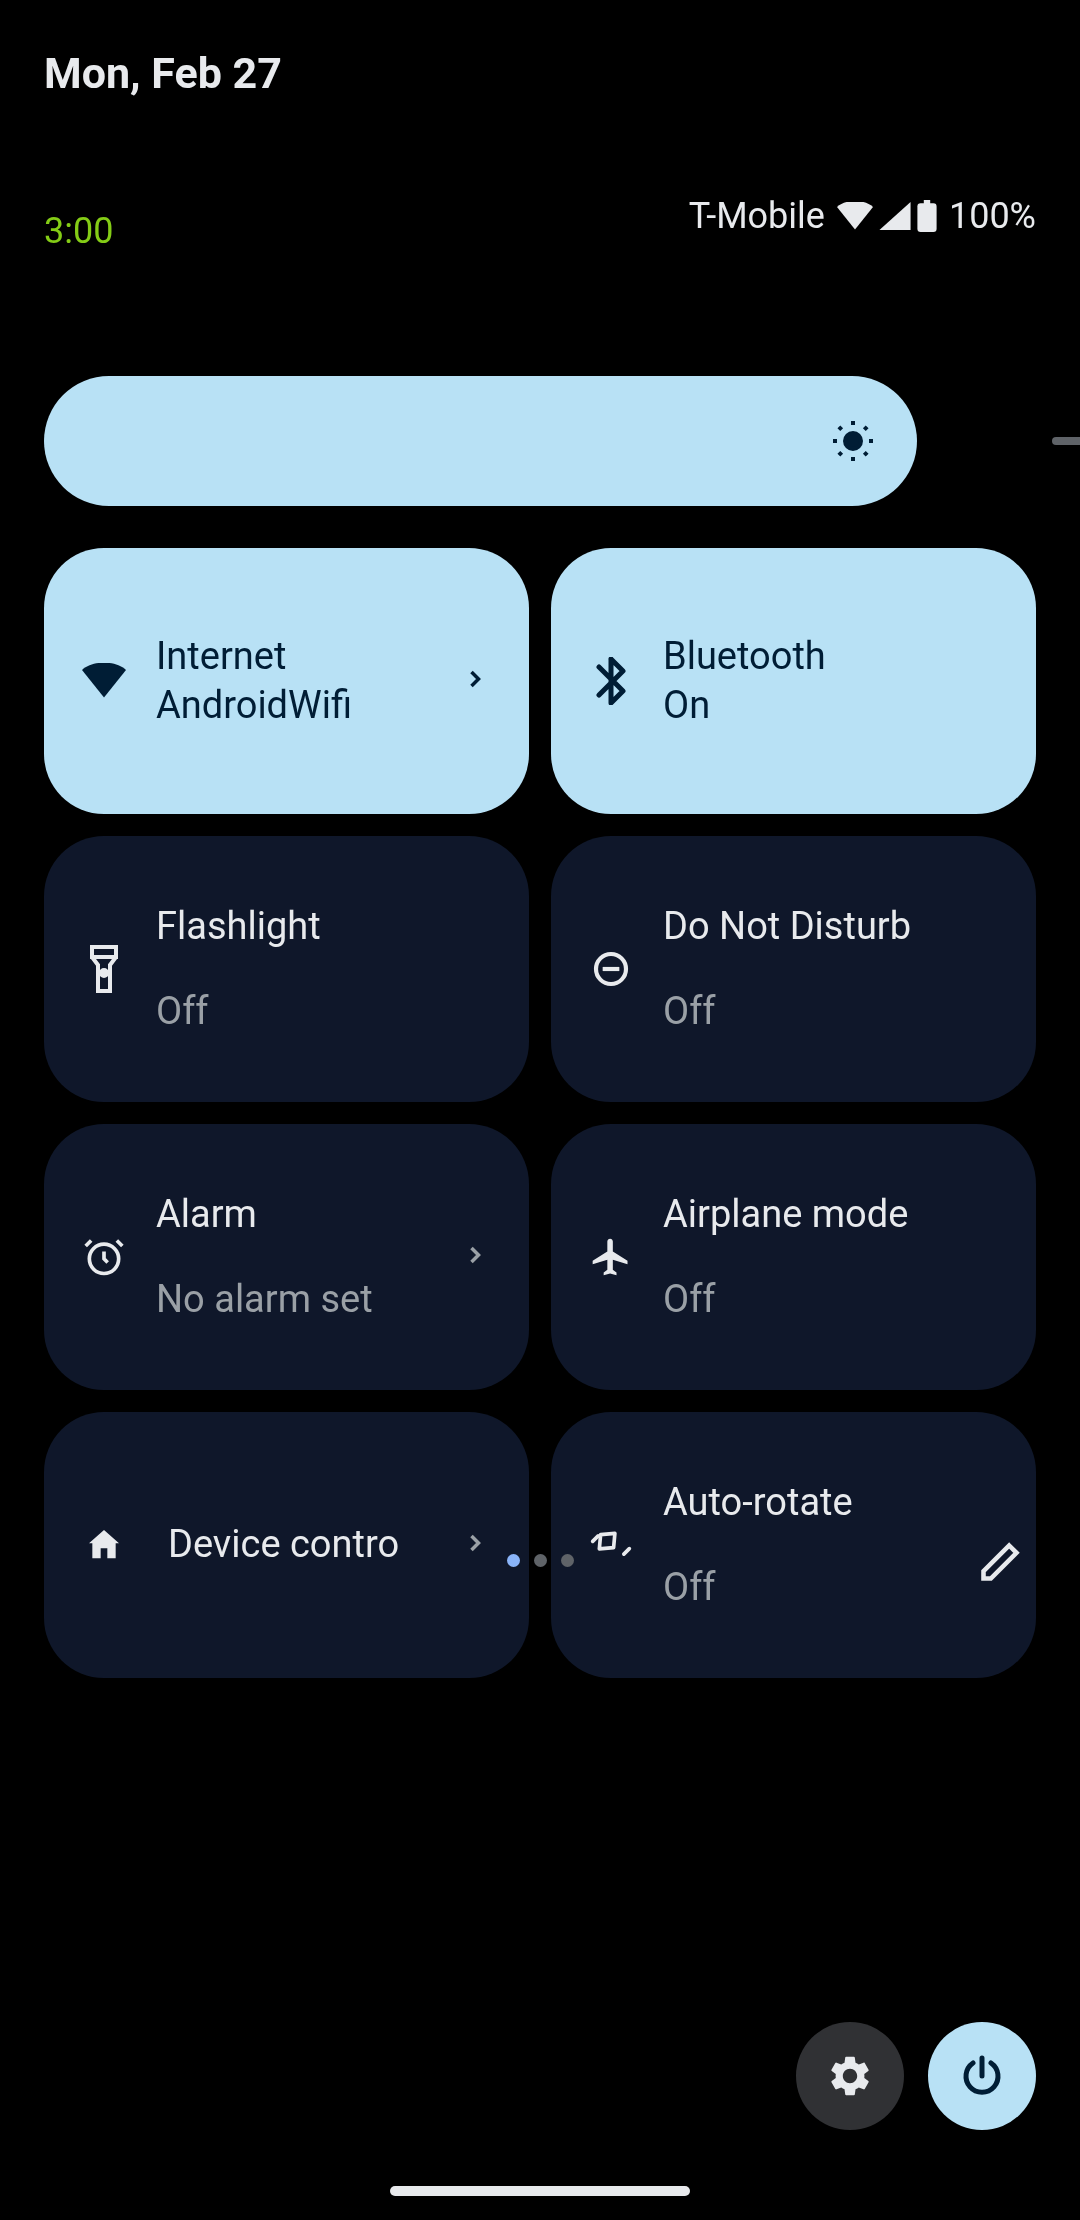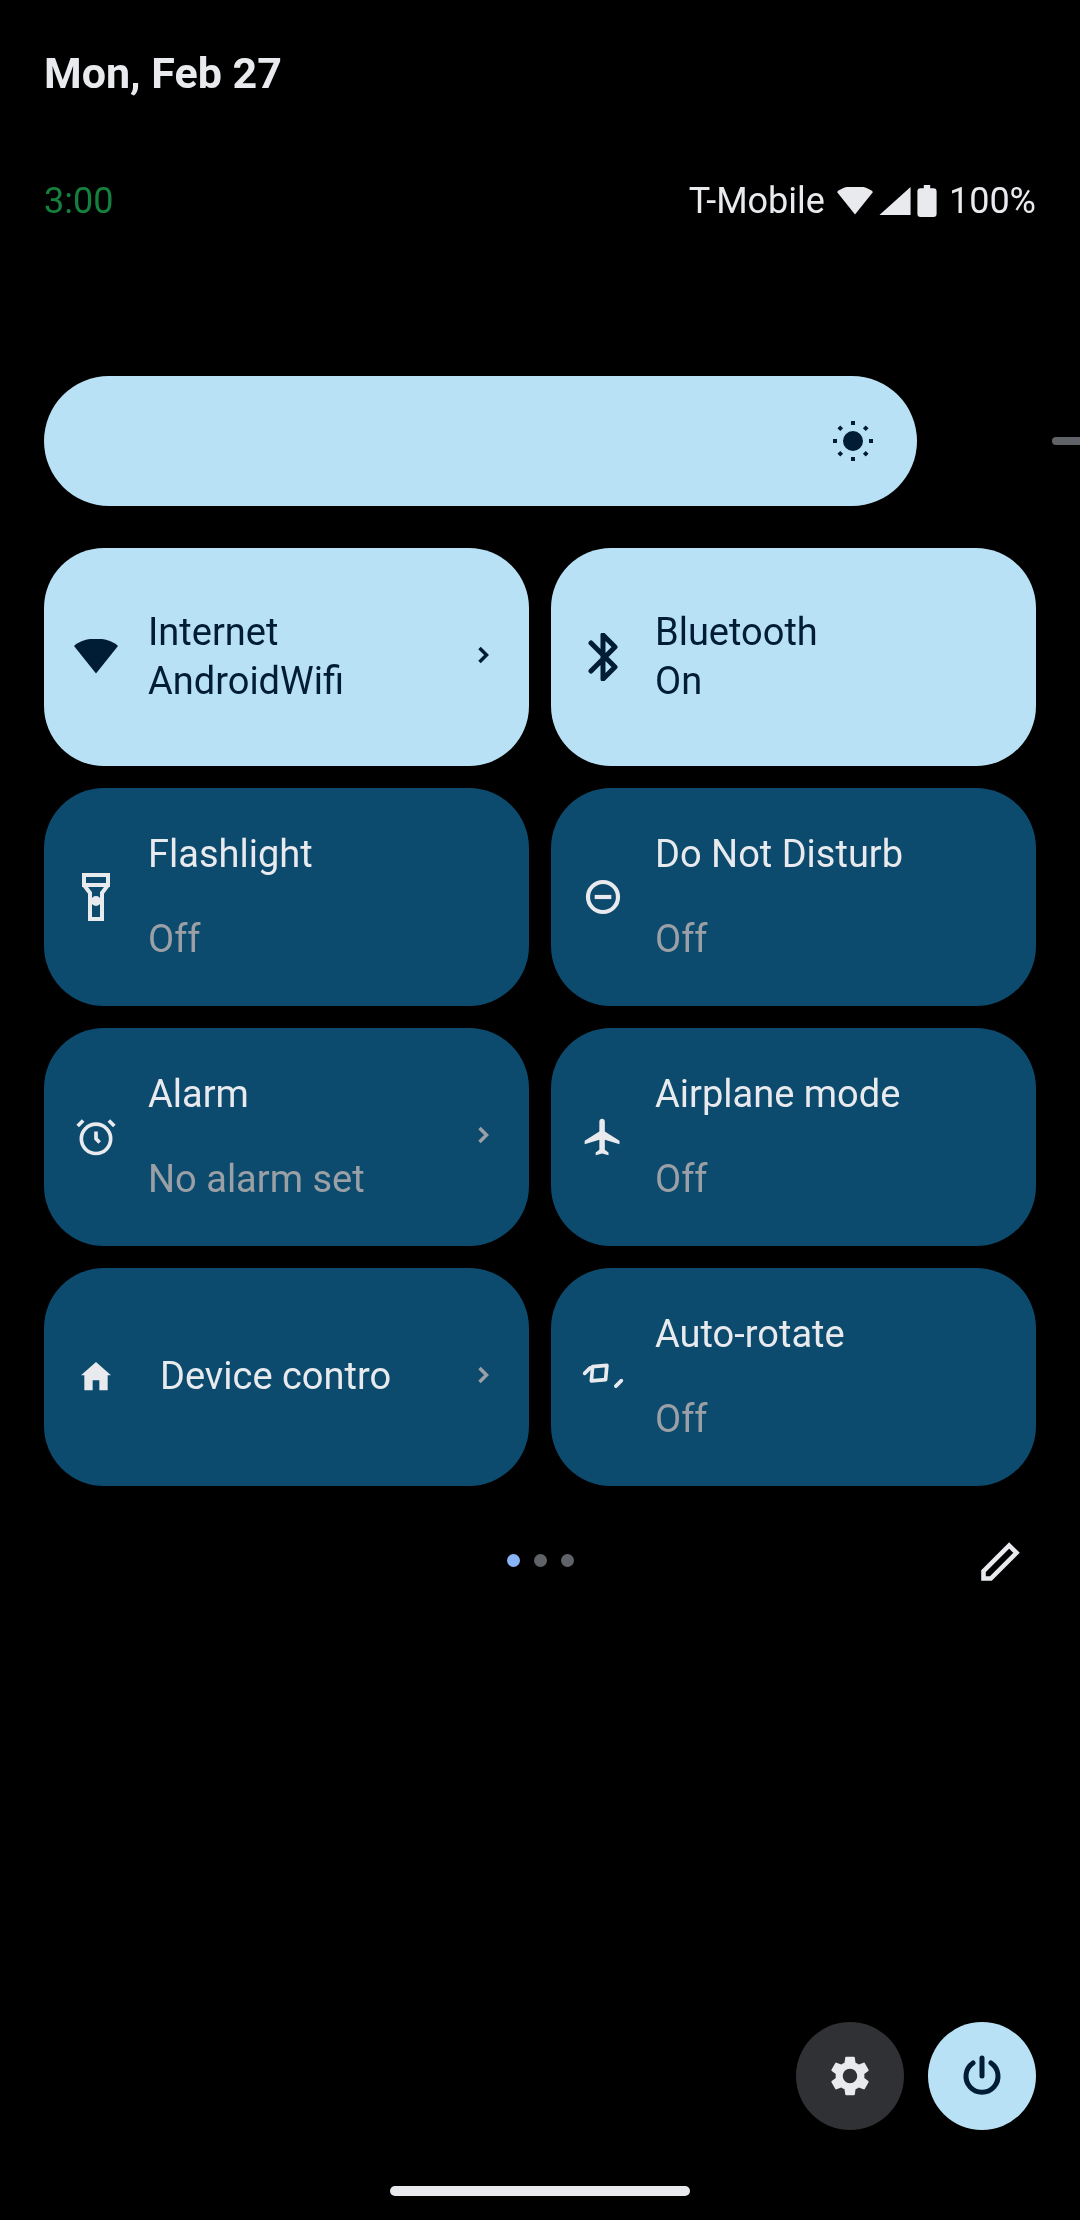--- a/index.html
+++ b/index.html
@@ -29,21 +29,22 @@
       top: 180px;
       left: 0;
       right: 0;
       display: flex;
       justify-content: space-between;
       align-items: center;
       padding: 0 44px;
     }
     .status-time {
       font-size: 36px;
-      color: #15803d;
+      color: #84cc16;
+      margin-top: 30px;
     }
     .status-right {
       display: flex;
       align-items: center;
       gap: 12px;
       font-size: 36px;
       color: #e8eaed;
     }
     .status-icons {
       display: flex;
@@ -80,33 +81,33 @@
     .tiles-grid {
       position: absolute;
       top: 548px;
       left: 44px;
       right: 44px;
       display: grid;
       grid-template-columns: 1fr 1fr;
       gap: 22px;
     }
     .tile {
-      height: 218px;
+      height: 266px;
       border-radius: 60px;
       display: flex;
       align-items: center;
-      padding: 0 28px;
+      padding: 0 36px;
       gap: 28px;
       position: relative;
     }
     .tile.active {
       background: #b8e1f5;
     }
     .tile.inactive {
-      background: #0c4a6e;
+      background: #0f172a;
     }
     .tile-icon {
       width: 48px;
       height: 48px;
       flex-shrink: 0;
       display: flex;
       align-items: center;
       justify-content: center;
     }
     .tile-content {

